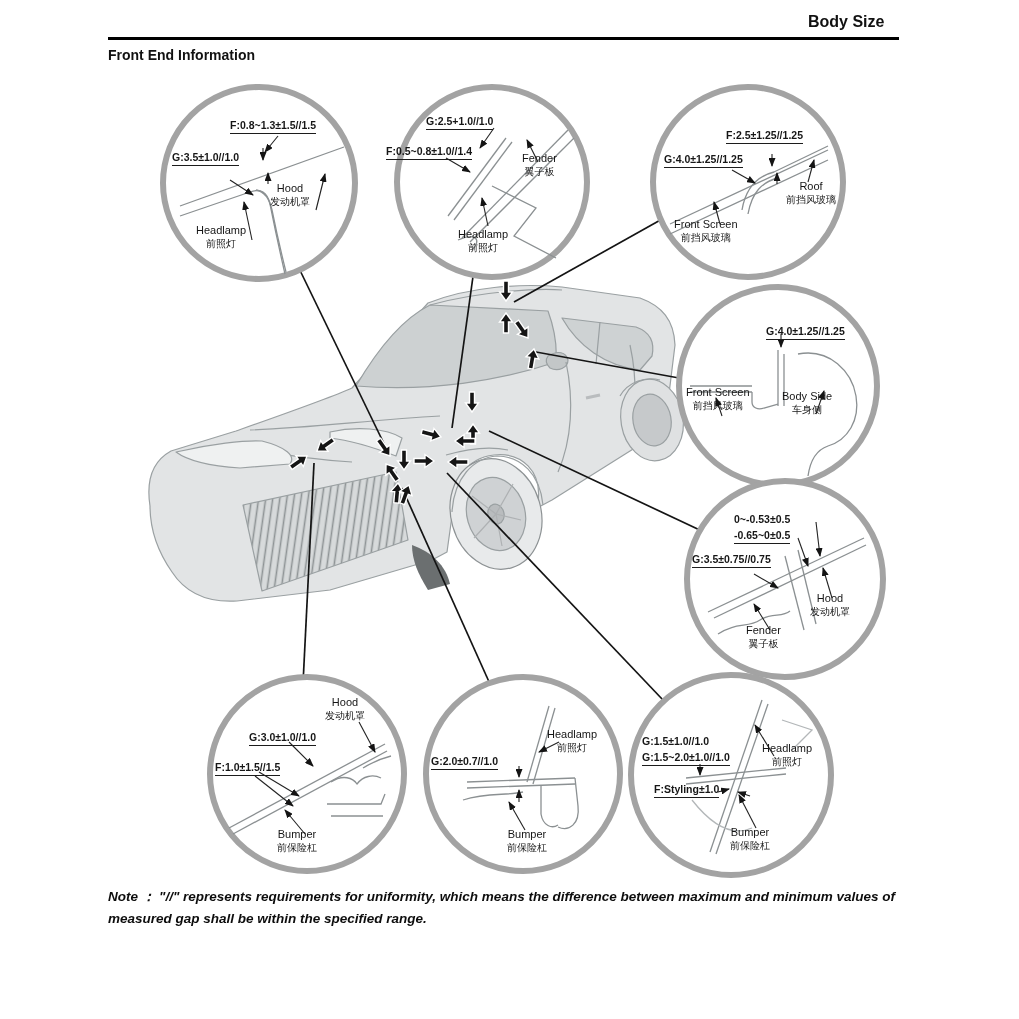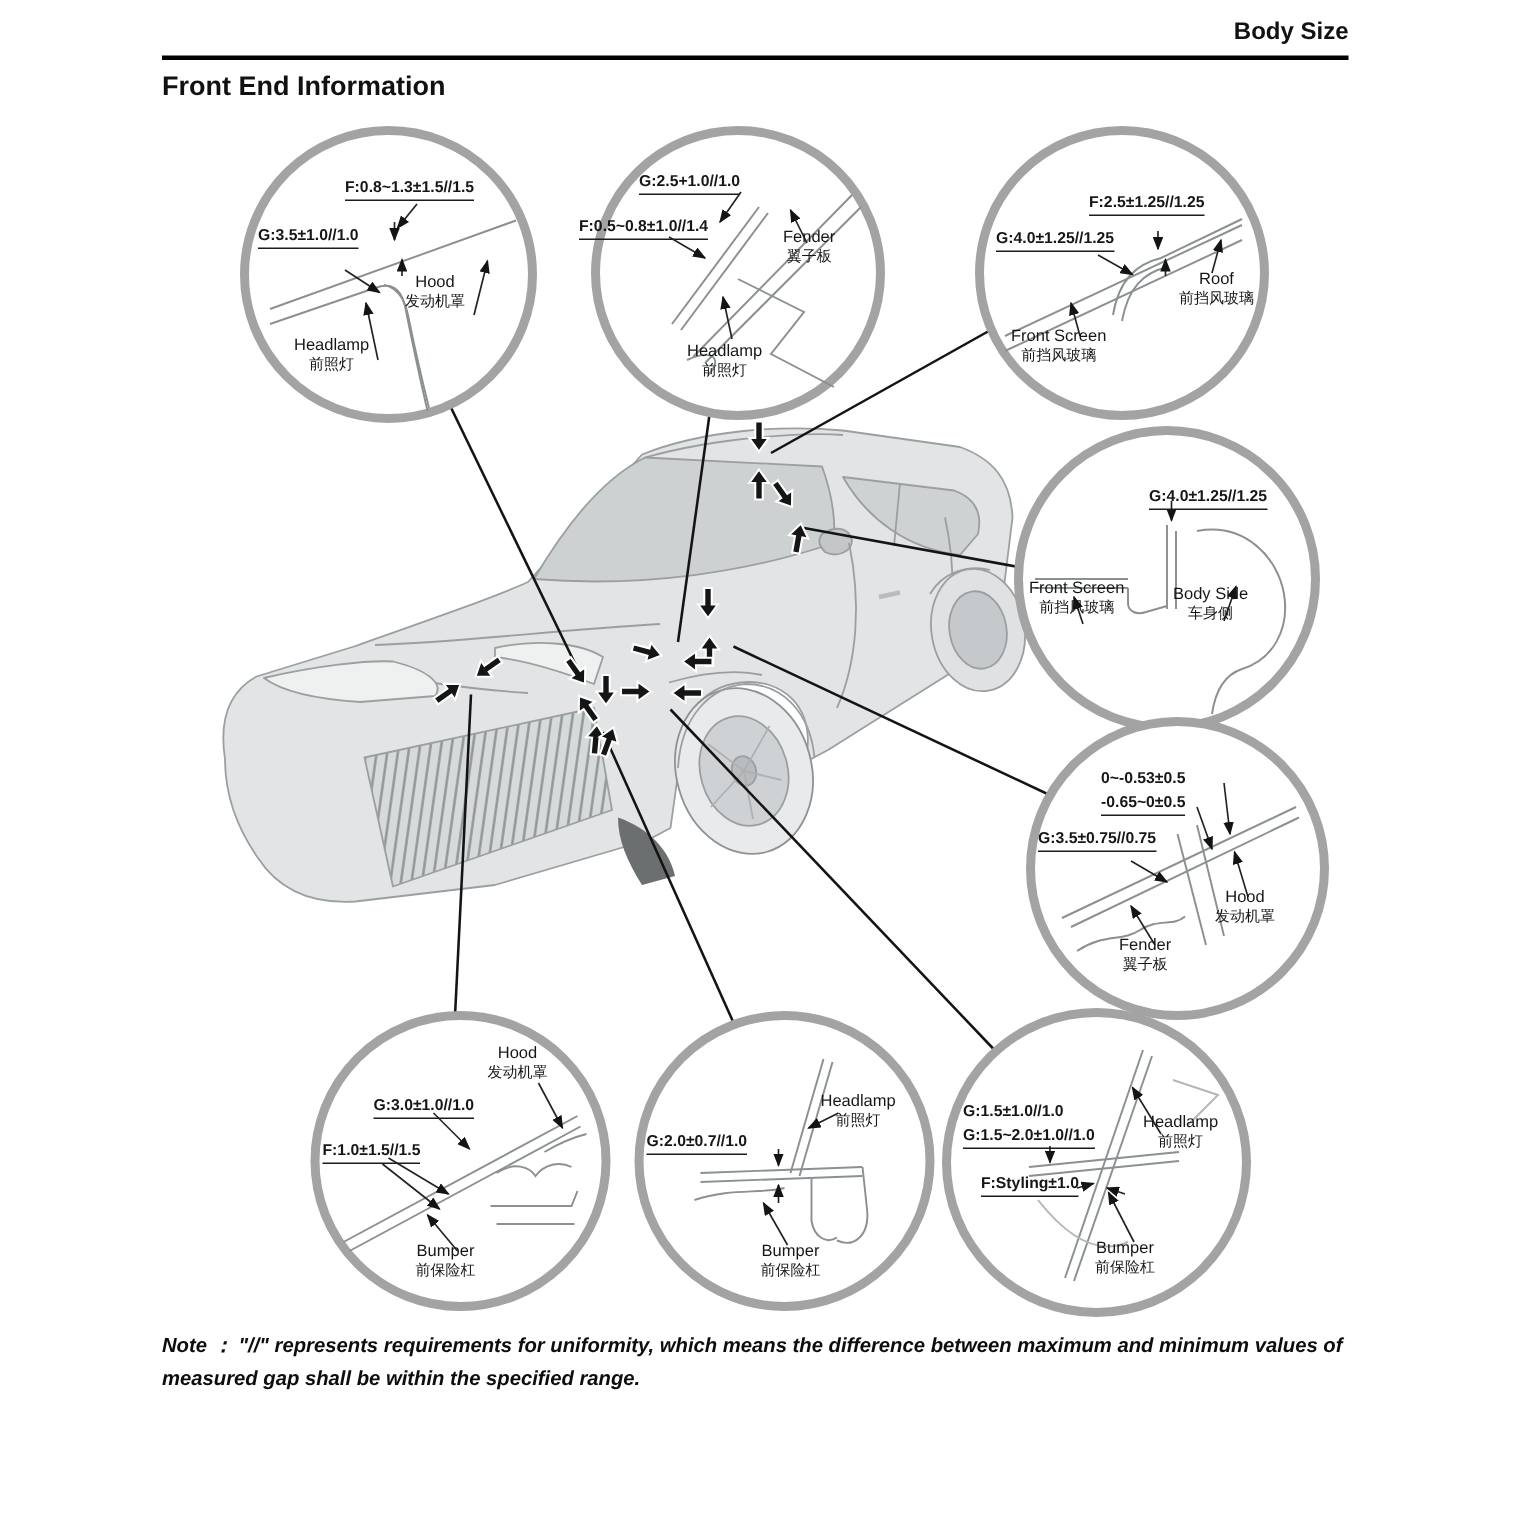--- a/index.html
+++ b/index.html
@@ -1,21 +1,21 @@
 <!DOCTYPE html>
 <html><head>
 <meta charset="utf-8">
 <style>
   html,body{margin:0;padding:0;background:#fff;}
   .page{position:relative;width:1019px;height:1019px;background:#fff;overflow:hidden;
         font-family:"Liberation Sans",sans-serif;color:#111;}
   .hdr-title{position:absolute;left:108px;top:9px;font-size:20px;font-weight:800;letter-spacing:.2px;}
-  .hdr-right{position:absolute;left:808px;top:13px;width:91px;text-align:right;font-size:16px;font-weight:800;}
+  .hdr-right{position:absolute;left:808px;top:13px;width:91px;text-align:left;font-size:16px;font-weight:800;}
   .hdr-rule{position:absolute;left:108px;top:37px;width:791px;height:3px;background:#000;}
-  .section-title{position:absolute;left:108px;top:47px;font-size:18px;font-weight:800;}
+  .section-title{position:absolute;left:108px;top:47px;font-size:14px;font-weight:800;}
   .overlay{position:absolute;left:0;top:0;}
   .callout{position:absolute;border:6px solid #a3a3a3;border-radius:50%;background:#fff;}
   .callout svg{position:absolute;left:0;top:0;}
   .spec{position:absolute;font-size:10.5px;font-weight:700;white-space:nowrap;line-height:1.1;color:#161616;}
   .spec.u{border-bottom:1.4px solid #1c1c1c;padding-bottom:1px;}
   .part{position:absolute;font-size:11px;text-align:center;line-height:1.25;white-space:nowrap;color:#161616;}
   .part .zh{display:block;font-size:10px;}
   .note{position:absolute;left:108px;top:886px;width:820px;font-size:13.5px;font-weight:700;
         font-style:italic;line-height:1.65;color:#0d0d0d;}
 </style>

